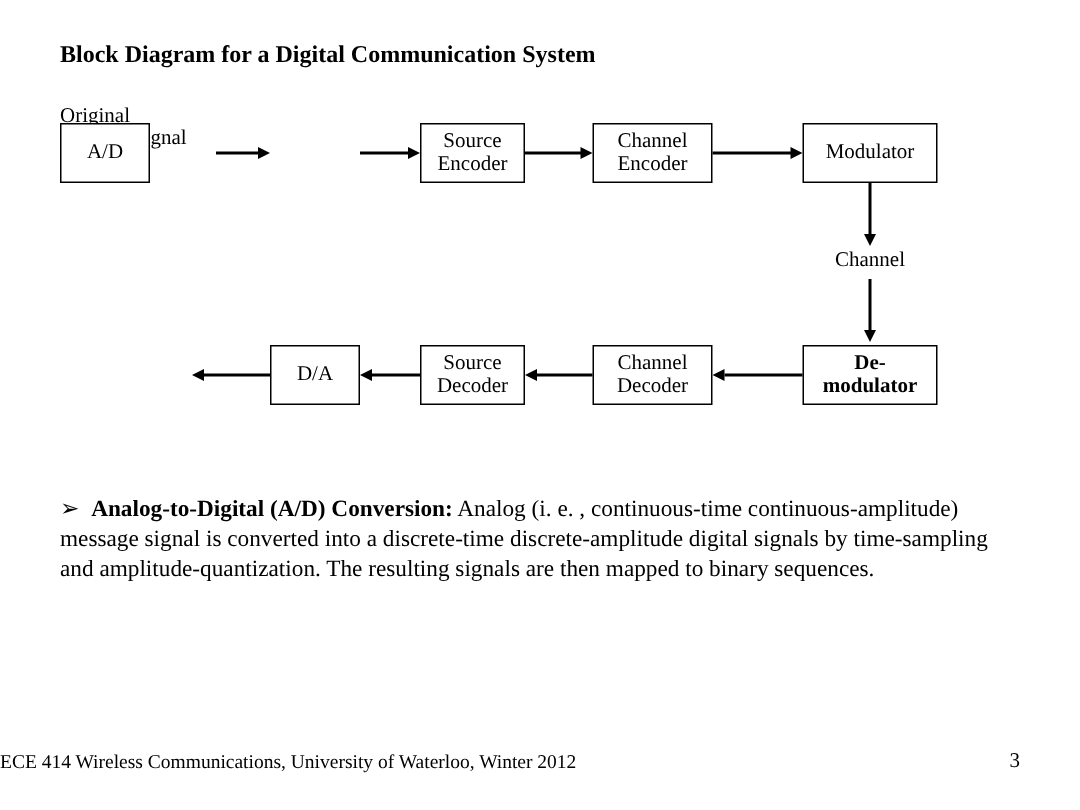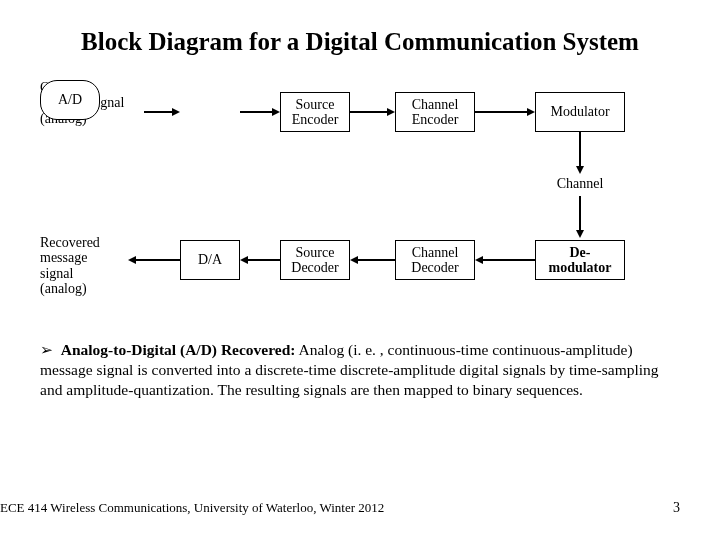--- a/index.html
+++ b/index.html
@@ -6,23 +6,23 @@
   body {
     width: 720px;
     height: 540px;
     background: #fff;
     font-family: "Times New Roman", Times, serif;
     color: #000;
     position: relative;
     padding: 20px 40px 0 40px;
   }
   .title {
-    font-size: 25px;
+    font-size: 16px;
     font-weight: bold;
-    text-align: center;
+    text-align: left;
     margin-bottom: 24px;
     margin-top: 8px;
   }
   .diagram {
     position: relative;
     height: 250px;
   }
   .label {
     position: absolute;
     font-size: 14px;
@@ -98,21 +98,21 @@
 <body>
 
 <div class="title">Block Diagram for a Digital Communication System</div>
 
 <div class="diagram">
 
   <div class="label" style="left:0; top:0; white-space:pre-line;">Original
 message signal
 (analog)</div>
 
-  <div class="box" style="left:140; top:0; width:60px; height:40px;border-radius:17px;">A/D</div>
+  <div class="box" style="left:140; top:12px; width:60px; height:40px;">A/D</div>
   <div class="box" style="left:240px; top:12px; width:70px; height:40px; white-space:pre-line;">Source
 Encoder</div>
   <div class="box" style="left:355px; top:12px; width:80px; height:40px; white-space:pre-line;">Channel
 Encoder</div>
   <div class="box" style="left:495px; top:12px; width:90px; height:40px;">Modulator</div>
 
   <div class="arrow h" style="left:104px; top:31px; width:30px;"></div>
   <div class="ah-r" style="left:132px; top:27.5px;"></div>
 
   <div class="arrow h" style="left:200px; top:31px; width:34px;"></div>
@@ -125,24 +125,20 @@
   <div class="ah-r" style="left:487px; top:27.5px;"></div>
 
   <div class="arrow v" style="left:539px; top:52px; height:36px;"></div>
   <div class="ah-d" style="left:535.5px; top:86px;"></div>
 
   <div class="channel-text" style="left:510px; top:96px; width:60px;">Channel</div>
 
   <div class="arrow v" style="left:539px; top:116px; height:36px;"></div>
   <div class="ah-d" style="left:535.5px; top:150px;"></div>
 
-  <div class="label" style="left:0; top:155px; white-space:pre-line;">Recovered
-message
-signal
-(analog)</div>
 
   <div class="box" style="left:140px; top:160px; width:60px; height:40px;text-align:right;">D/A</div>
   <div class="box" style="left:240px; top:160px; width:70px; height:40px; white-space:pre-line;">Source
 Decoder</div>
   <div class="box" style="left:355px; top:160px; width:80px; height:40px; white-space:pre-line;">Channel
 Decoder</div>
   <div class="box" style="left:495px; top:160px; width:90px; height:40px; white-space:pre-line;font-weight:bold;">De-
 modulator</div>
 
   <div class="arrow h" style="left:443px; top:179px; width:52px;"></div>
@@ -154,17 +150,17 @@
   <div class="arrow h" style="left:208px; top:179px; width:32px;"></div>
   <div class="ah-l" style="left:200px; top:175.5px;"></div>
 
   <div class="arrow h" style="left:96px; top:179px; width:44px;"></div>
   <div class="ah-l" style="left:88px; top:175.5px;"></div>
 
 </div>
 
 <div class="bullet-block">
   <span class="bullet-sym">➢</span>&nbsp;
-  <b>Analog-to-Digital (A/D) Recovered:</b><span> Analog (i. e. , continuous-time continuous-amplitude) message signal is converted into a discrete-time discrete-amplitude digital signals by time-sampling and amplitude-quantization. The resulting signals are then mapped to binary sequences.</span>
+  <b>Analog-to-Digital (A/D) Conversion:</b><span> Analog (i. e. , continuous-time continuous-amplitude) message signal is converted into a discrete-time discrete-amplitude digital signals by time-sampling and amplitude-quantization. The resulting signals are then mapped to binary sequences.</span>
 </div>
 
 <div class="footer">ECE 414 Wireless Communications, University of Waterloo, Winter 2012</div>
 <div class="pagenum">3</div>
 
 </body></html>

